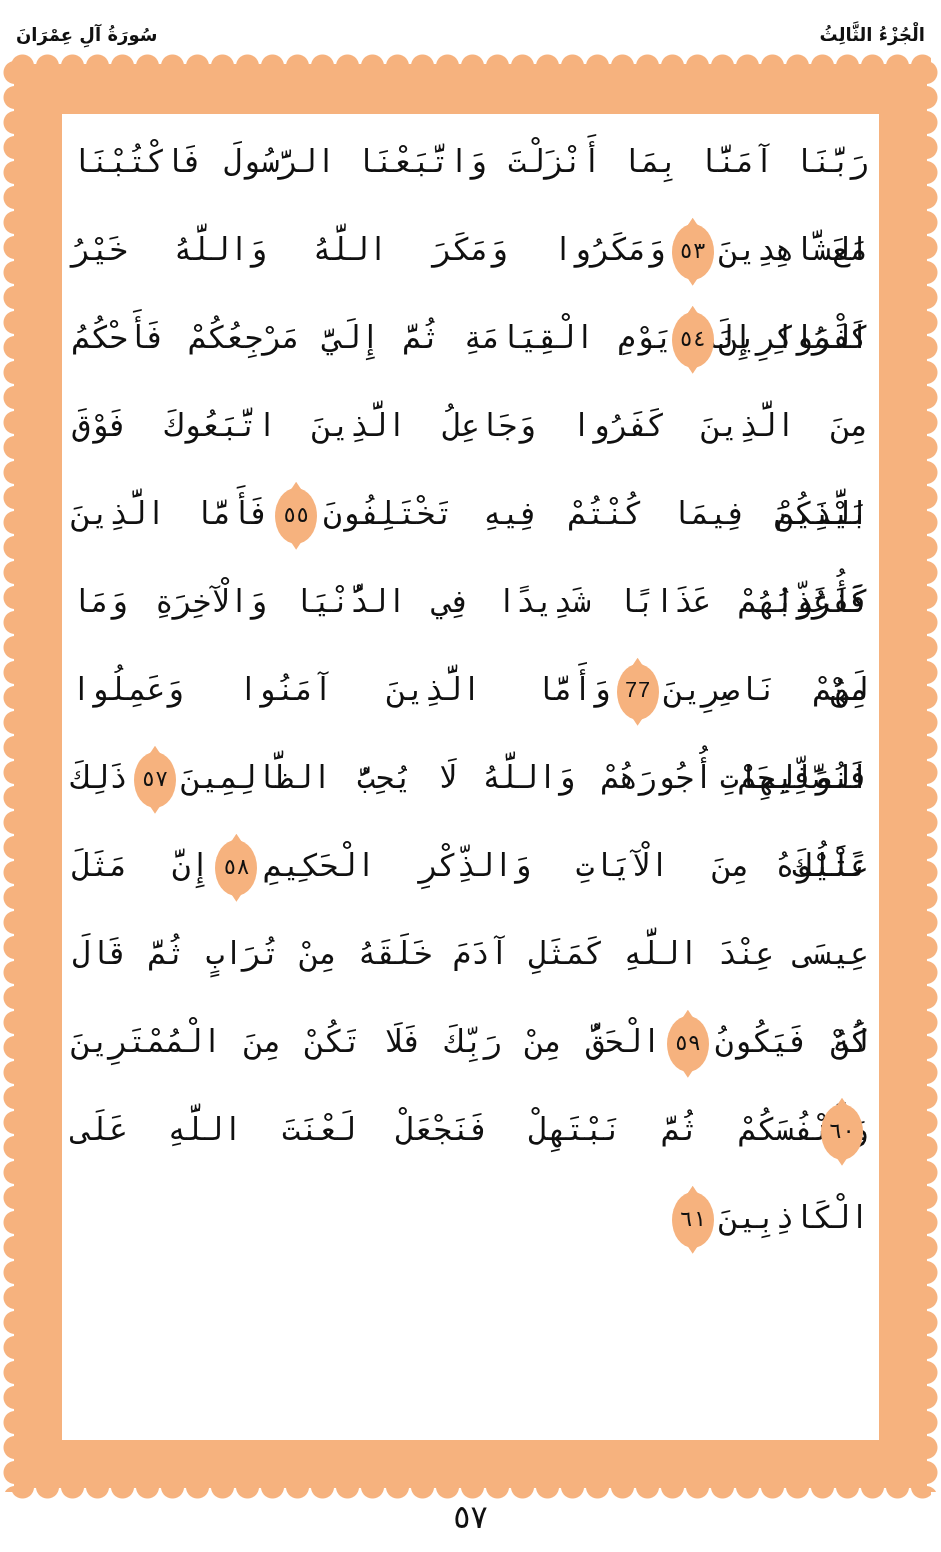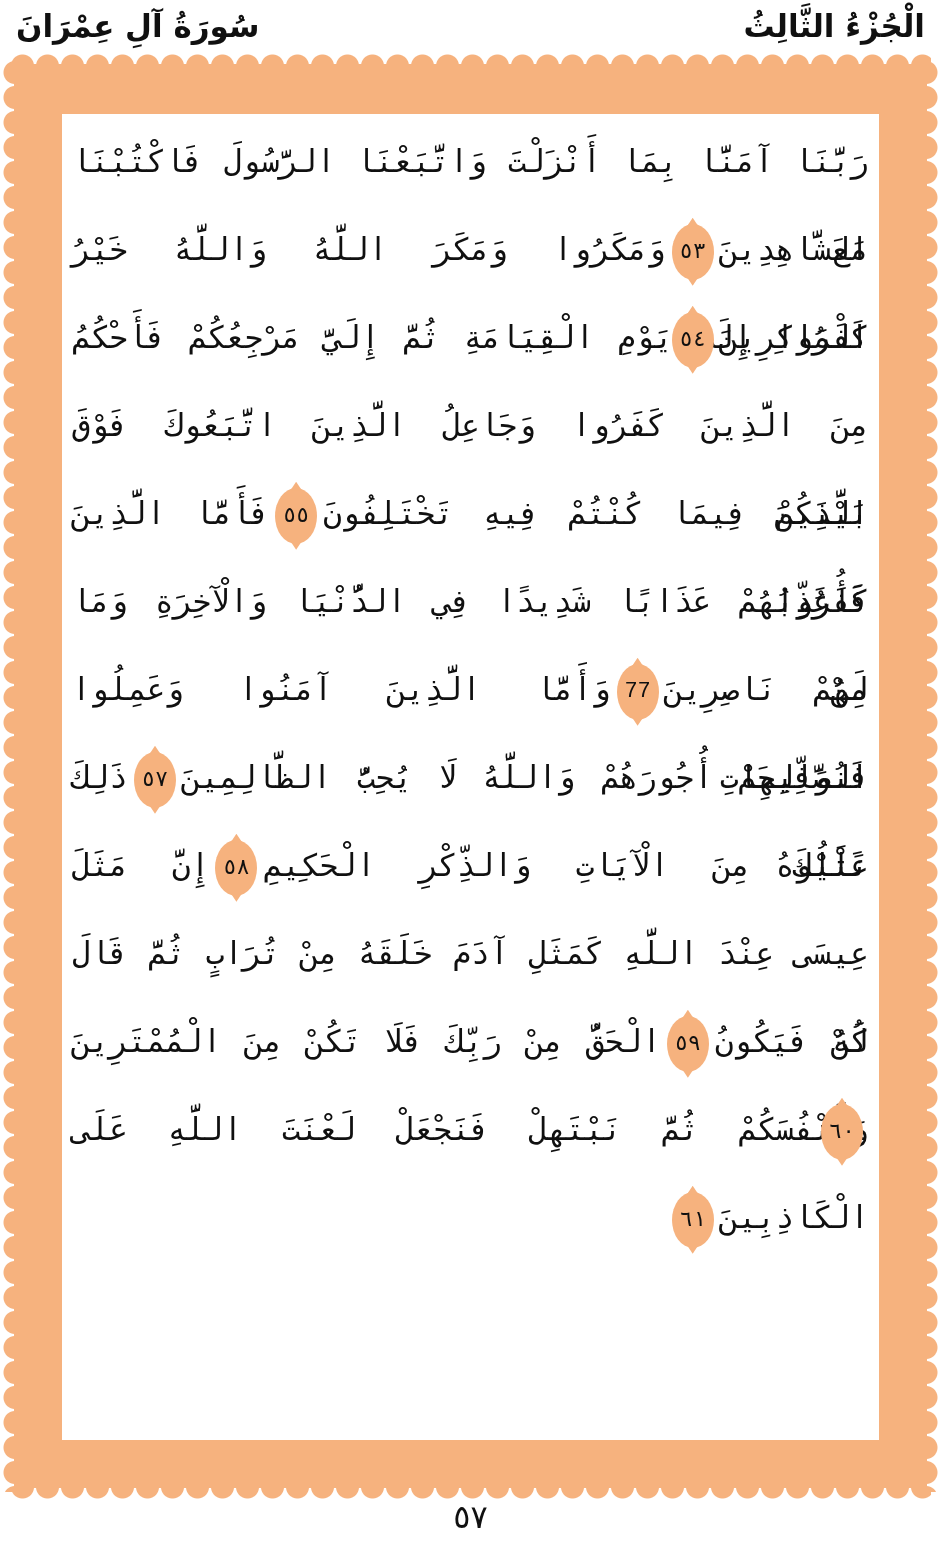--- a/index.html
+++ b/index.html
@@ -1,21 +1,21 @@
 <!DOCTYPE html>
 <html lang="ar"><head>
 <meta charset="utf-8">
 <style>
   html,body{margin:0;padding:0;}
   body{
     width:941px;height:1552px;background:#ffffff;position:relative;
     font-family:"DejaVu Sans", sans-serif;overflow:hidden;
     --frame:#F6B27E;--ink:#101010;
   }
-  .header{position:absolute;top:8px;font-size:31px;font-weight:bold;
+  .header{position:absolute;top:24px;font-size:18px;font-weight:bold;
     direction:rtl;color:var(--ink);white-space:nowrap;}
   .header.right{right:16px;text-align:center;}
   .header.left{left:16px;}
 
   
   .band{position:absolute;left:14px;top:64px;width:913px;height:1424px;background:var(--frame);}
   .hole{position:absolute;left:62px;top:114px;width:817px;height:1326px;background:#ffffff;}
   .scallop{position:absolute;}
   .scallop.top{left:10px;top:53px;width:921px;height:13px;
     background-image:radial-gradient(circle at 50% 100%, var(--frame) 0 11px, rgba(0,0,0,0) 12px);

